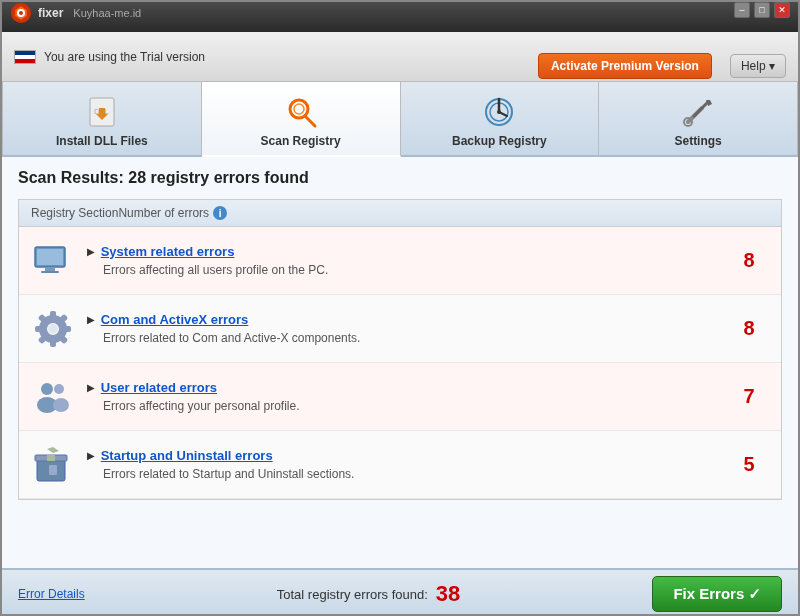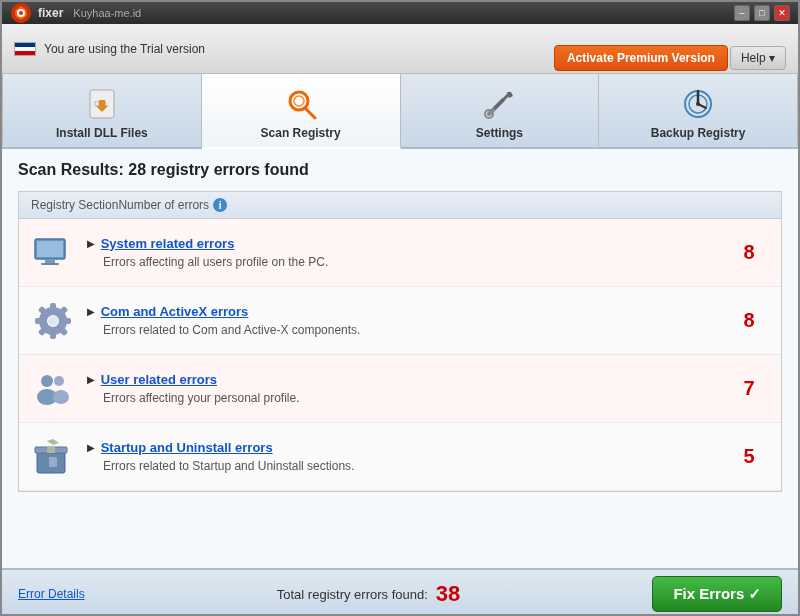--- a/index.html
+++ b/index.html
@@ -9,23 +9,23 @@
       background: #d0d8e0;
       width: 800px;
       height: 616px;
       overflow: hidden;
       border: 2px solid #888;
     }
 
     
     .titlebar {
       background: linear-gradient(to bottom, #4a4a4a, #2a2a2a);
-      height: 22px;
-      display: flex;
-      align-items: center;
+      height: 30px;
+      display: flex;
+      align-items: flex-start;
       justify-content: space-between;
       padding: 0 8px;
       color: white;
     }
     .titlebar-left {
       display: flex;
       align-items: center;
       gap: 6px;
     }
     .titlebar-title {
@@ -333,21 +333,21 @@
       <div class="titlebar-btn maximize">□</div>
       <div class="titlebar-btn close">✕</div>
     </div>
   </div>
 
   <div class="header">
     <div class="header-left">
       <div class="flag-icon"></div>
       <span class="trial-text">You are using the Trial version</span>
     </div>
-    <div style="display:flex;align-items:center;gap:2px;margin-top:19px;">
+    <div style="display:flex;align-items:center;gap:18px;margin-top:19px;">
       <button class="activate-btn">Activate Premium Version</button>
       <button class="help-btn">Help ▾</button>
     </div>
   </div>
 
   <div class="nav-tabs">
 
 
     <div class="nav-tab">
       <div class="nav-icon">
@@ -363,47 +363,47 @@
 
     <div class="nav-tab active">
       <div class="nav-icon">
         <svg width="36" height="36" viewBox="0 0 36 36">
           <circle cx="16" cy="15" r="9" fill="none" stroke="#ee6600" stroke-width="3"></circle>
           <line x1="22" y1="22" x2="32" y2="32" stroke="#ee6600" stroke-width="3" stroke-linecap="round"></line>
           <circle cx="16" cy="15" r="5" fill="none" stroke="#ff8822" stroke-width="1.5"></circle>
         </svg>
       </div>
       <span class="nav-tab-label">Scan Registry</span>
-    </div>
-
-    <div class="nav-tab">
-      <div class="nav-icon">
-        <svg width="36" height="36" viewBox="0 0 36 36">
-
-          <line x1="8" y1="28" x2="22" y2="14" stroke="#888" stroke-width="4" stroke-linecap="round"></line>
-          <circle cx="8" cy="28" r="4" fill="none" stroke="#888" stroke-width="2"></circle>
-
-          <line x1="28" y1="8" x2="14" y2="22" stroke="#666" stroke-width="3" stroke-linecap="round"></line>
-          <polygon points="26,6 30,6 32,10 28,12" fill="#666"></polygon>
-        </svg>
-      </div>
-      <span class="nav-tab-label">Settings</span>
     </div>
 
     <div class="nav-tab">
       <div class="nav-icon">
         <svg width="36" height="36" viewBox="0 0 36 36">
           <circle cx="18" cy="18" r="13" fill="none" stroke="#4488bb" stroke-width="2"></circle>
           <circle cx="18" cy="18" r="9" fill="none" stroke="#4488bb" stroke-width="1.5"></circle>
           <line x1="18" y1="5" x2="18" y2="18" stroke="#333" stroke-width="2.5" stroke-linecap="round"></line>
           <line x1="18" y1="18" x2="26" y2="22" stroke="#333" stroke-width="2" stroke-linecap="round"></line>
           <circle cx="18" cy="18" r="2" fill="#333"></circle>
         </svg>
       </div>
       <span class="nav-tab-label">Backup Registry</span>
+    </div>
+
+    <div class="nav-tab">
+      <div class="nav-icon">
+        <svg width="36" height="36" viewBox="0 0 36 36">
+
+          <line x1="8" y1="28" x2="22" y2="14" stroke="#888" stroke-width="4" stroke-linecap="round"></line>
+          <circle cx="8" cy="28" r="4" fill="none" stroke="#888" stroke-width="2"></circle>
+
+          <line x1="28" y1="8" x2="14" y2="22" stroke="#666" stroke-width="3" stroke-linecap="round"></line>
+          <polygon points="26,6 30,6 32,10 28,12" fill="#666"></polygon>
+        </svg>
+      </div>
+      <span class="nav-tab-label">Settings</span>
     </div>
 
   </div>
 
   <div class="content-area">
     <div class="main-content">
 
       <div class="scan-results-title">
         <span>Scan Results: </span><span>28 registry errors found</span>
       </div>

